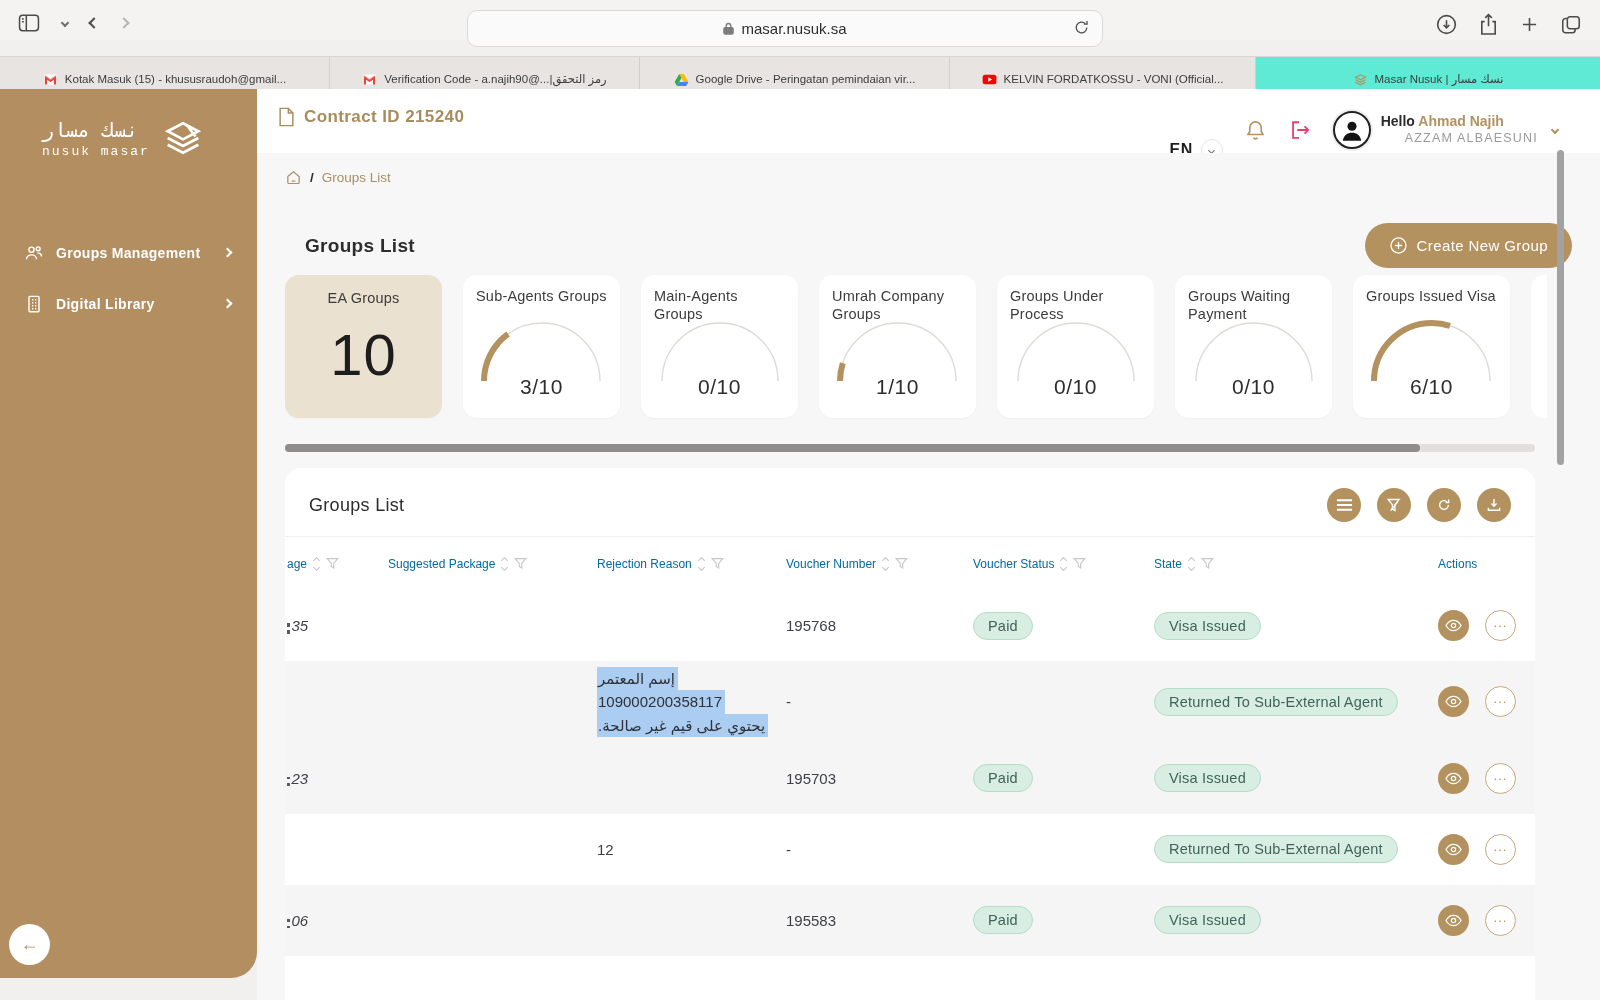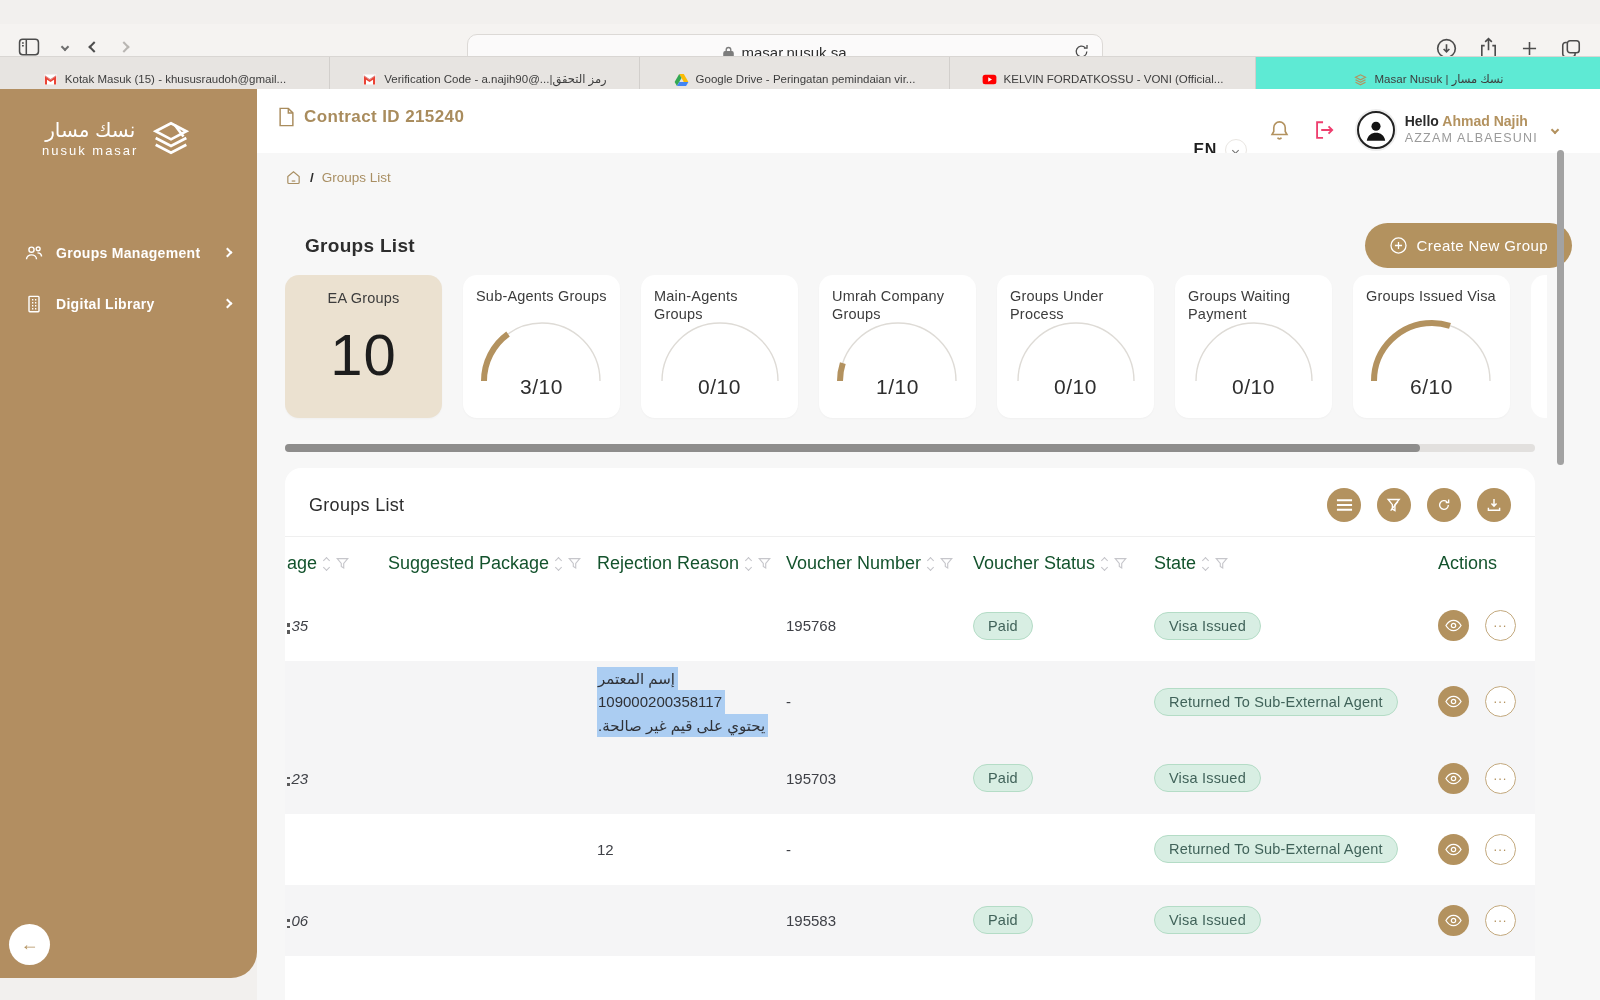--- a/index.html
+++ b/index.html
@@ -1,21 +1,21 @@
 <!DOCTYPE html>
 <html><head>
 <meta charset="utf-8">
 <style>
   * { margin:0; padding:0; box-sizing:border-box; }
   html,body { width:1600px; height:1000px; overflow:hidden; }
   body { font-family:"Liberation Sans","DejaVu Sans",sans-serif; background:#f2f0ee; position:relative; }
   svg { display:block; }
 
   
-  .browser-toolbar { position:absolute; left:0; top:0; width:1600px; height:40px; background:#f5f3f1;margin-top:24px; }
+  .browser-toolbar { position:absolute; left:0; top:0; width:1600px; height:40px; background:#f5f3f1; }
   .bt-left { position:absolute; left:18px; top:14px; display:flex; align-items:center; gap:22px; }
   .icon-btn { color:#4c4c4c; cursor:pointer; }
   .chev { display:inline-block; width:8px; height:8px; border-right:2.2px solid #4c4c4c; border-top:2.2px solid #4c4c4c; }
   .chev.right { transform:rotate(45deg); }
   .chev.left { transform:rotate(-135deg); }
   .chev.down { transform:rotate(135deg); width:6px; height:6px; }
   .chev.dim { border-color:#b8b5b2; }
   .url-field { position:absolute; left:467px; top:10px; width:636px; height:37px; background:#fbfafa; border:1px solid #dcd9d6; border-radius:10px; display:flex; align-items:center; justify-content:center; gap:7px; font-size:15px; color:#2e2e2e; }
   .url-refresh { position:absolute; right:12px; top:8px; }
   .bt-right { position:absolute; right:18px; top:13px; display:flex; align-items:center; gap:20px; }
@@ -23,21 +23,21 @@
   .tab-strip { position:absolute; left:0; top:56px; width:1600px; height:45px; display:flex; background:#e7e4e1; border-top:1px solid #d9d6d3; }
   .tab { height:100%; display:flex; align-items:center; justify-content:center; gap:7px; font-size:11.5px; color:#3d3d3d; border-right:1px solid #d2cfcc; padding:0 10px; white-space:nowrap; overflow:hidden; cursor:pointer; background:#e7e4e1; }
   .tab:nth-child(1){ width:330px; } .tab:nth-child(2){ width:310px; } .tab:nth-child(3){ width:310px; } .tab:nth-child(4){ width:306px; } .tab:nth-child(5){ width:344px; border-right:none; }
   .tab.active { background:#5eead4; }
   .tab-icon { width:15px; height:15px; flex:0 0 auto; }
   .tab-icon svg { width:15px; height:15px; }
 
   
   .sidebar { position:absolute; left:0; top:89px; width:257px; height:889px; background:#b28e61; border-radius:0 0 26px 0; color:#fff; }
   .logo { display:flex; align-items:center; gap:10px; padding:26px 0 0 42px; }
-  .logo-text { text-align:center; }
+  .logo-text { text-align:left;font-family:Liberation Mono, monospace; }
   .logo-ar { font-size:20px; letter-spacing:1px; }
   .logo-en { font-size:13px; letter-spacing:2px; margin-top:1px; }
   .nav { margin-top:66px; }
   .nav-item { display:flex; align-items:center; height:51px; padding:0 26px 0 24px; cursor:pointer; }
   .nav-ic { width:20px; height:20px; margin-right:12px; }
   .nav-ic svg { width:20px; height:20px; }
   .nav-label { font-size:14px; font-weight:bold; letter-spacing:.3px; flex:1; }
   .nav-chev { width:7px; height:7px; border-right:2px solid #fff; border-top:2px solid #fff; transform:rotate(45deg); }
   .collapse-btn { position:absolute; left:9px; bottom:13px; width:41px; height:41px; border-radius:50%; background:#fff; display:flex; align-items:center; justify-content:center; color:#b3925f; font-size:18px; cursor:pointer; }
 
@@ -46,21 +46,21 @@
   .contract { position:absolute; left:21px; top:18px; display:flex; align-items:center; gap:9px; color:#a98c5d; font-size:17px; font-weight:bold; letter-spacing:.4px; }
   .hdr-right { position:absolute; right:42px; top:10px; display:flex; align-items:center; gap:22px; }
   .lang { display:flex; align-items:center; gap:8px; cursor:pointer;margin-top:40px; }
   .lang-code { font-size:16px; font-weight:bold; color:#1e1e1e; letter-spacing:.5px; }
   .lang-chev-wrap { width:22px; height:22px; border-radius:50%; border:1px solid #e9e6e2; display:flex; align-items:center; justify-content:center; }
   .lang-chev-wrap .chev { width:5px; height:5px; border-color:#6d6d6d; border-width:1.6px; }
   .avatar { width:38px; height:38px; border-radius:50%; background:#fff; border:2px solid #222; display:flex; align-items:center; justify-content:center; overflow:hidden; box-shadow:0 0 0 2px #eee; }
   .user-block { line-height:1.25; }
   .user-line1 { font-size:14px; font-weight:bold; color:#2b2b2b; }
   .user-line1 .uname { color:#b3925f; font-weight:bold; }
-  .user-line2 { font-size:12.5px; color:#9a9a9a; letter-spacing:1.2px; }
+  .user-line2 { font-size:12.5px; color:#9a9a9a; letter-spacing:1.2px;margin-left:24px; }
   .user-chev { width:6px; height:6px; border-right:2px solid #b3925f; border-top:2px solid #b3925f; transform:rotate(135deg); margin-left:4px; }
 
   
   .content { position:absolute; left:257px; top:153px; width:1343px; height:847px; background:#f7f7f7; }
   .breadcrumb { position:absolute; left:28px; top:16px; display:flex; align-items:center; gap:8px; font-size:13.5px; }
   .bc-sep { color:#2e2e2e; font-weight:bold; }
   .bc-current { color:#a98f63; }
   .page-title-row { position:absolute; left:48px; top:70px; width:1267px; display:flex; align-items:center; justify-content:space-between; }
   .page-title { font-size:19px; font-weight:bold; color:#2d2d2d; letter-spacing:.3px; }
   .create-btn { height:45px; padding:0 24px; border-radius:23px; background:#b3925f; color:#fff; font-size:15px; letter-spacing:.4px; display:flex; align-items:center; gap:9px; cursor:pointer; border:none; }
@@ -80,21 +80,21 @@
   .h-thumb { width:1135px; height:8px; background:#8e8d8c; border-radius:4px; }
   .v-scrollbar { position:absolute; right:36px; top:-3px; width:7px; height:315px; background:#a2a2a2; border-radius:4px; }
 
   
   .table-card { position:absolute; left:28px; top:315px; width:1250px; height:540px; background:#fff; border-radius:16px 16px 0 0; }
   .table-head { display:flex; align-items:center; justify-content:space-between; padding:20px 24px 14px 24px; }
   .table-title { font-size:18px; color:#2d2d2d; letter-spacing:.3px; }
   .tool-btns { display:flex; gap:16px; }
   .tool-btn { width:34px; height:34px; border-radius:50%; background:#b3925f; display:flex; align-items:center; justify-content:center; cursor:pointer; }
   .thead { display:grid; grid-template-columns:103px 209px 189px 187px 181px 284px 97px; border-top:1px solid #efefef; height:54px; align-items:center; }
-  .th { display:flex; align-items:center; gap:7px; font-size:18px; color:#14532d; padding-right:6px; }
+  .th { display:flex; align-items:center; gap:7px; font-size:12px; color:#0369a1; padding-right:6px; }
   .th:first-child { padding-left:2px; }
   .sort-ic { display:inline-flex; flex-direction:column; gap:2px; cursor:pointer; }
   .sort-ic i { width:5px; height:5px; border-right:1.6px solid #c3c3c8; border-top:1.6px solid #c3c3c8; display:block; }
   .sort-ic .up { transform:rotate(-45deg); }
   .sort-ic .dn { transform:rotate(135deg); }
   .funnel { cursor:pointer; }
   .tr { display:grid; grid-template-columns:103px 209px 189px 187px 181px 284px 97px; min-height:71px; align-items:center; font-size:15px; color:#3f4147; }
   .tr.shaded { background:#f5f5f6; }
   .td { padding-right:6px; }
   .td-package { padding-left:2px; display:flex; align-items:flex-end;font-style:italic; }

